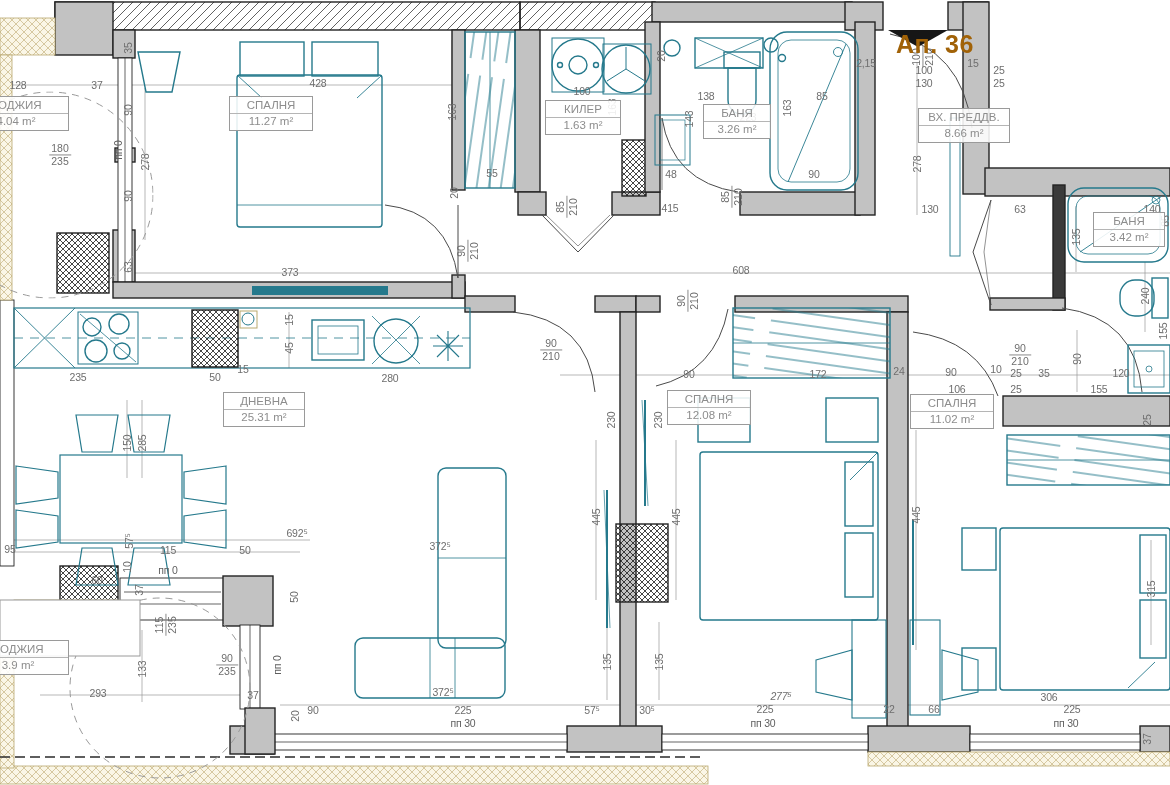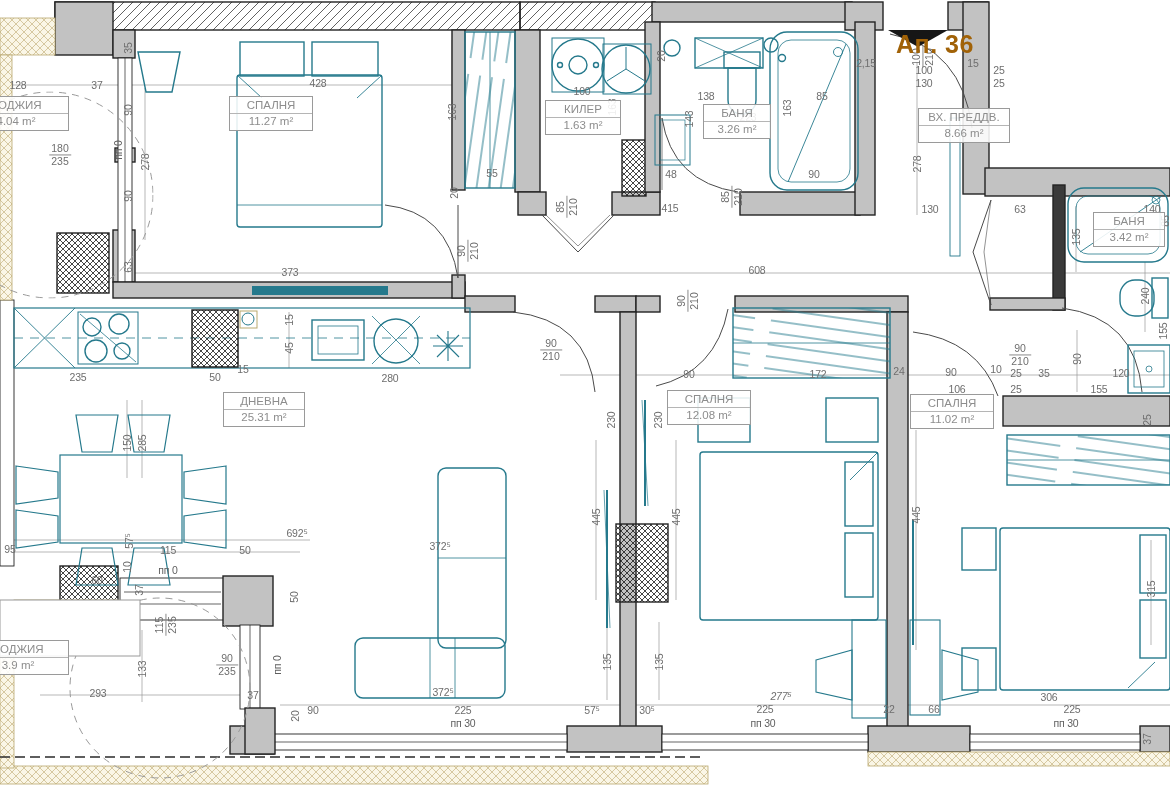--- a/index.html
+++ b/index.html
@@ -350,21 +350,21 @@
       <div class="dim" style="left: 814px; top: 174px;">90</div>
       <div class="dim" style="left: 670px; top: 208px;">415</div>
       <div class="dim" style="left: 866px; top: 63px;">2,15</div>
       <div class="dim" style="left: 973px; top: 63px;">15</div>
       <div class="dim" style="left: 999px; top: 70px;">25</div>
       <div class="dim" style="left: 999px; top: 83px;">25</div>
       <div class="dim" style="left: 924px; top: 70px;">100</div>
       <div class="dim" style="left: 924px; top: 83px;">130</div>
       <div class="dim" style="left: 930px; top: 209px;">130</div>
       <div class="dim rot" style="left: 917px; top: 164px;">278</div>
-      <div class="dim" style="left: 757px; top: 270px;">608</div>
+      <div class="dim" style="left: 741px; top: 270px;">608</div>
       <div class="dim rot" style="left: 454px; top: 193px;">20</div>
       <div class="dim" style="left: 1020px; top: 209px;">63</div>
       <div class="dim" style="left: 1152px; top: 209px;">140</div>
       <div class="dim rot" style="left: 1165px; top: 221px;">85</div>
       <div class="dim rot" style="left: 1076px; top: 237px;">135</div>
       <div class="dim rot" style="left: 1145px; top: 296px;">240</div>
       <div class="dim rot" style="left: 1163px; top: 331px;">155</div>
       <div class="dim rot" style="left: 1077px; top: 359px;">90</div>
       <div class="dim" style="left: 1121px; top: 373px;">120</div>
       <div class="dim" style="left: 1099px; top: 389px;">155</div>

